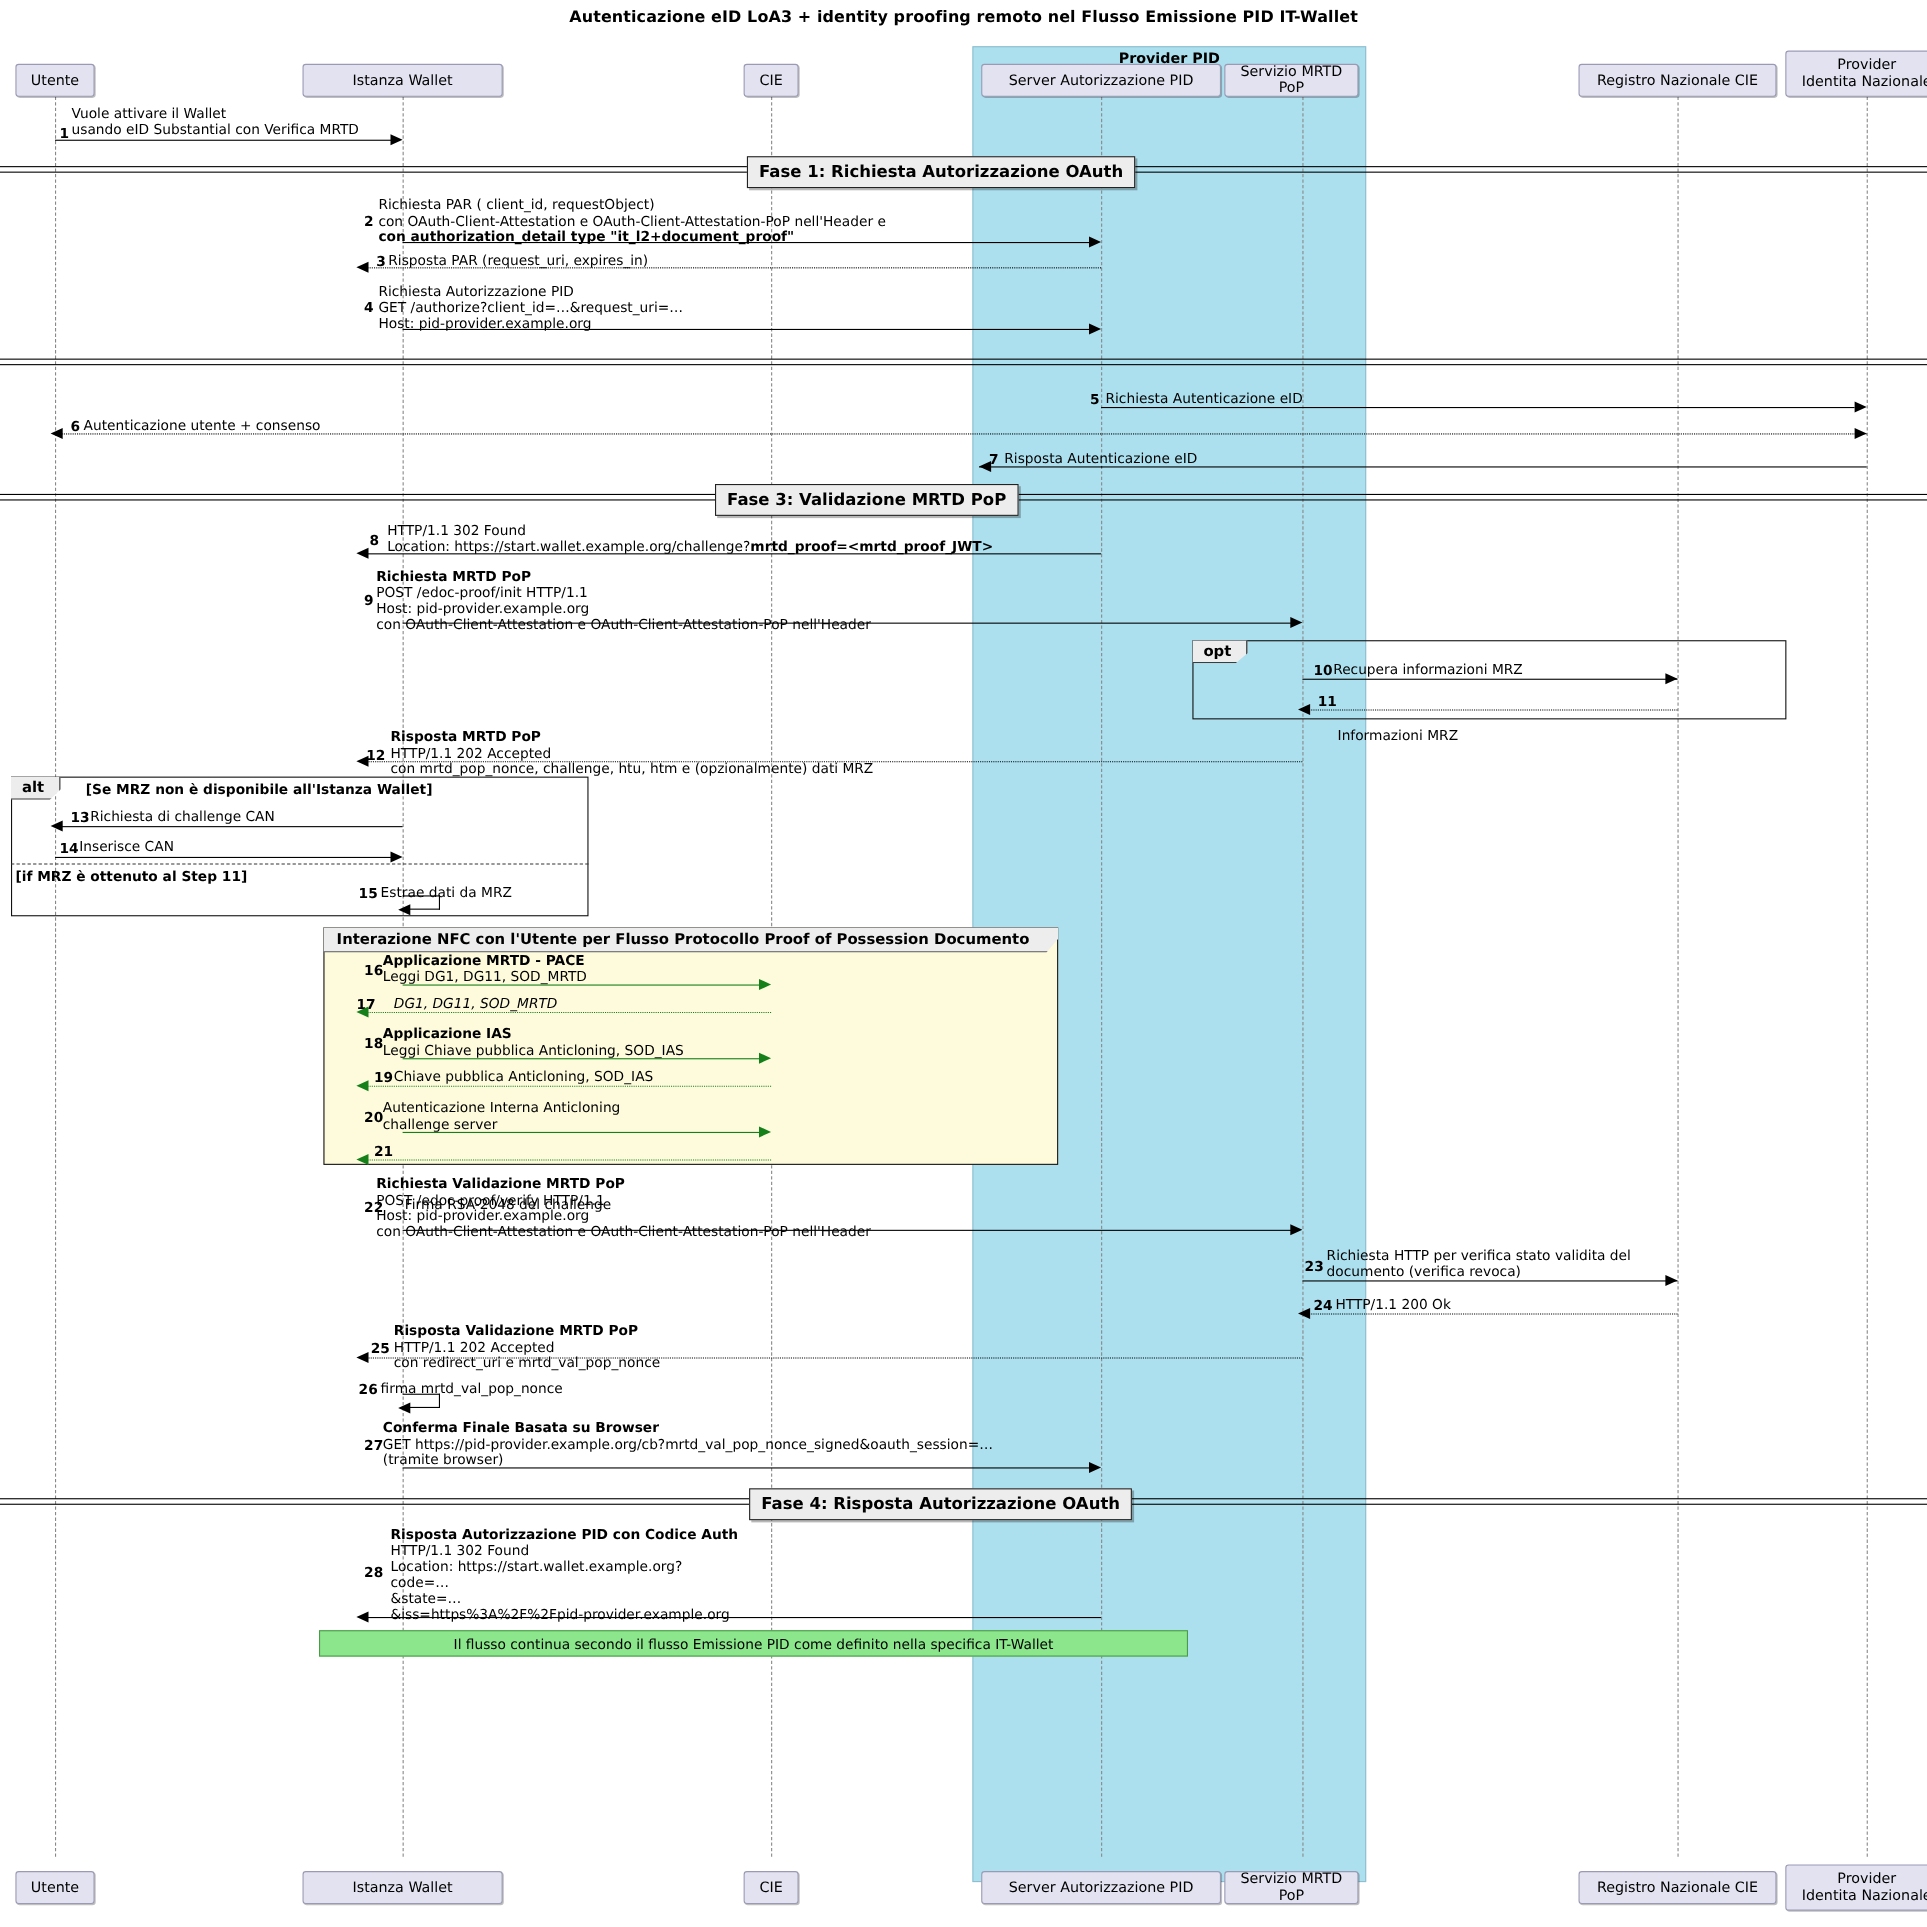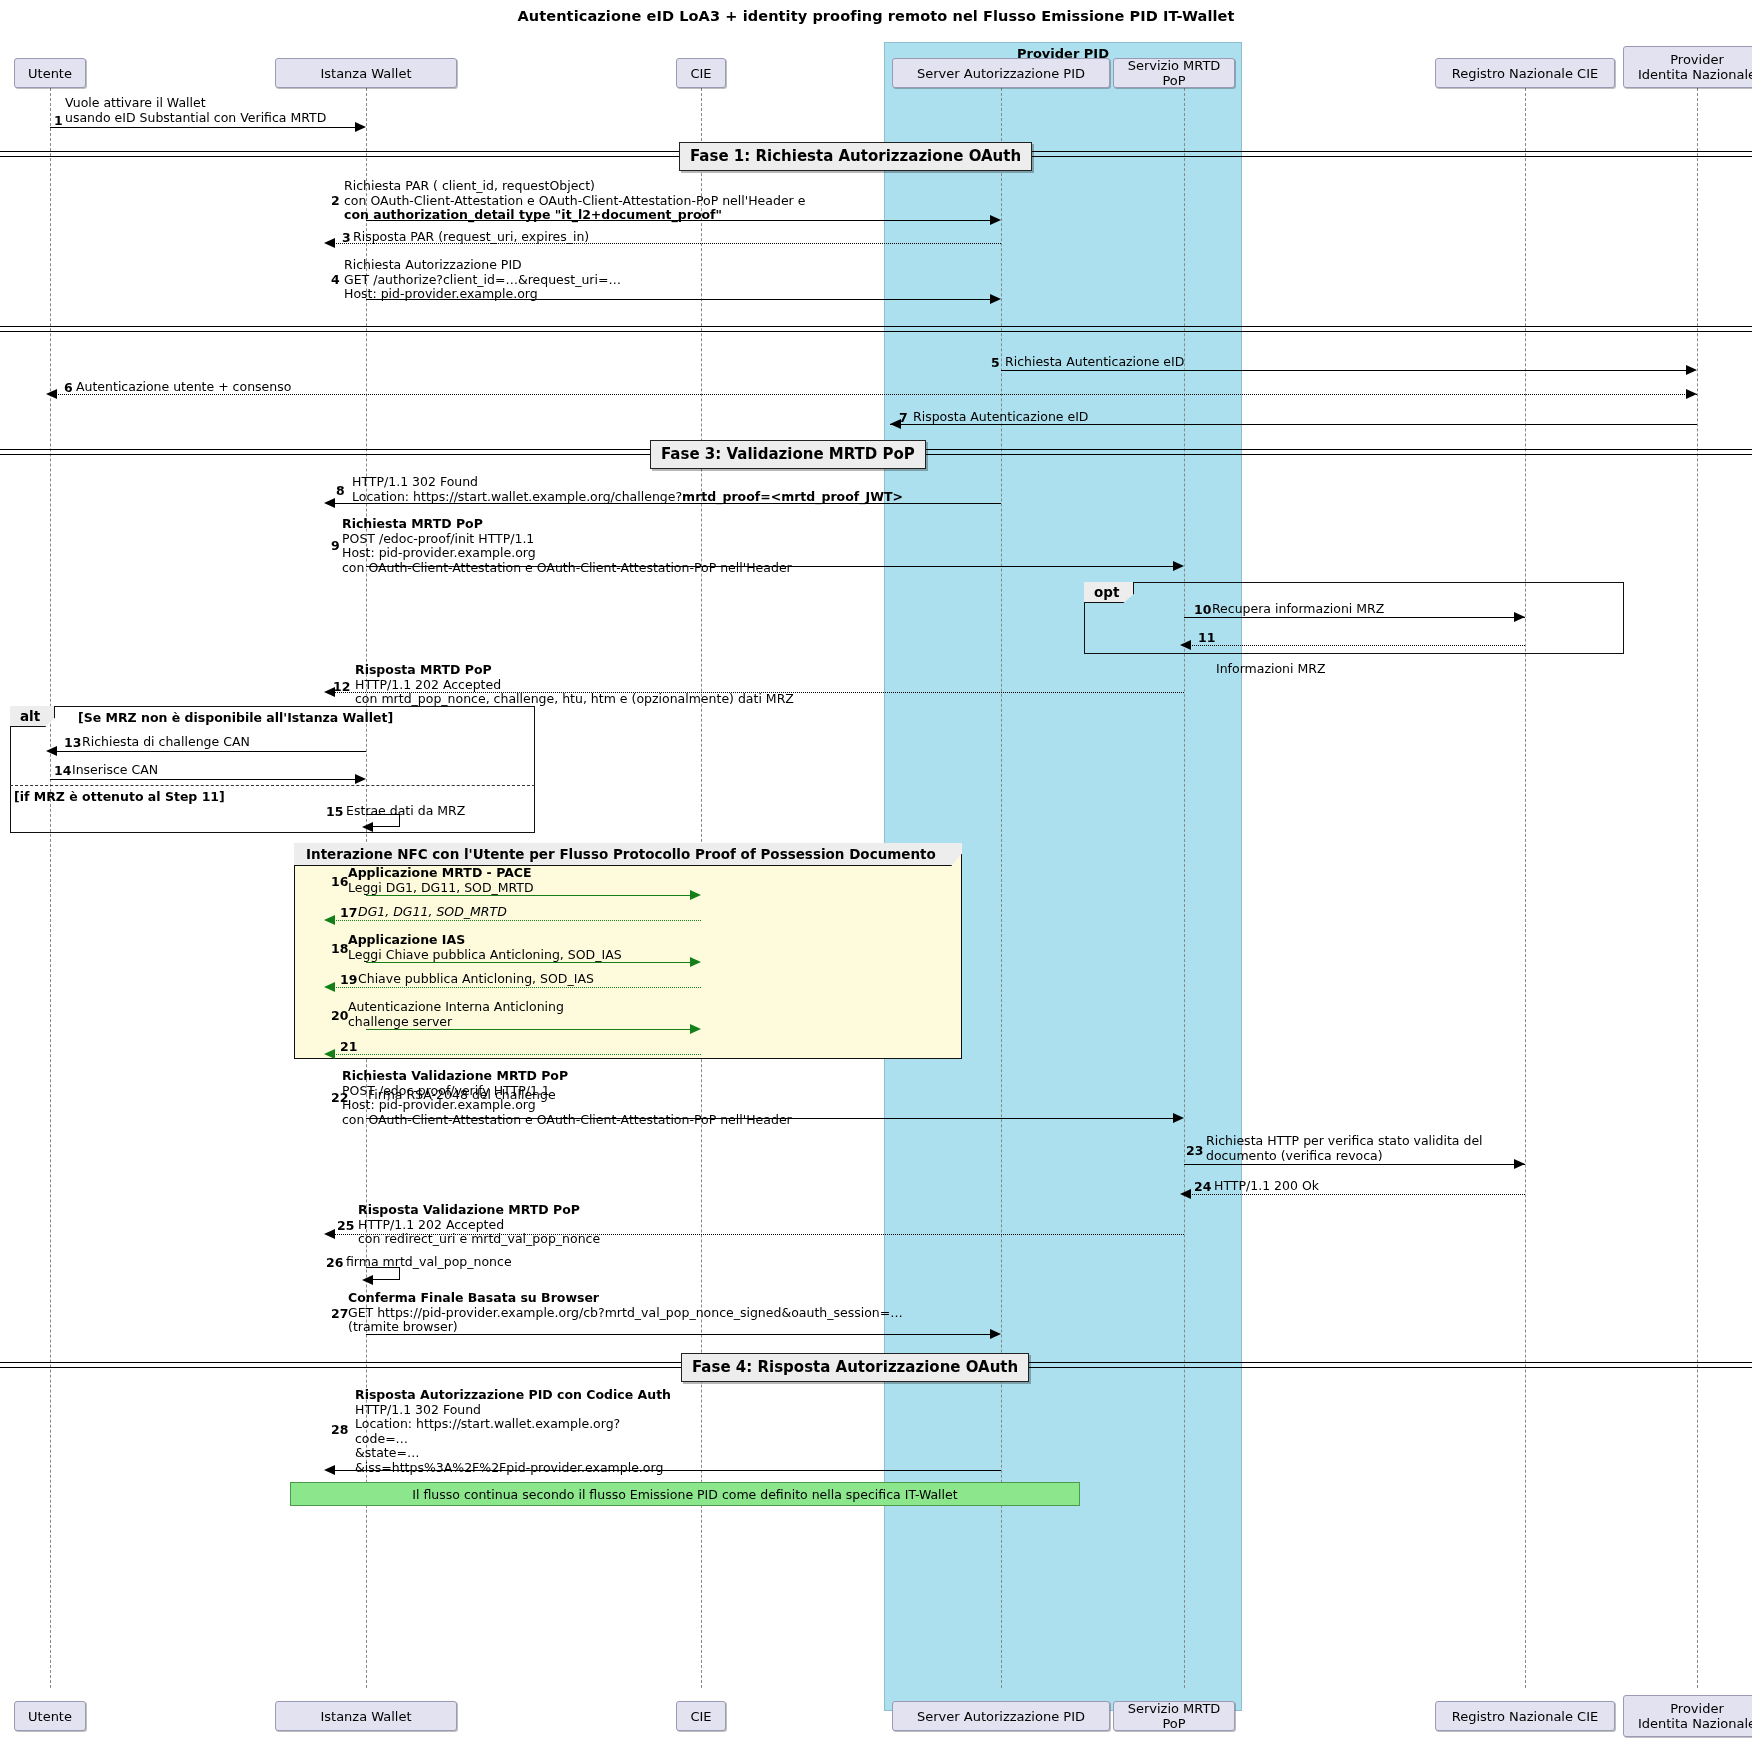--- a/index.html
+++ b/index.html
@@ -278,21 +278,21 @@
 
   <div class="frag note-yellow" style="left:294px;top:843px;width:668px;height:216px;"></div>
   <div class="frag-title" style="left:294px;top:843px;width:668px;">Interazione NFC con l'Utente per Flusso Protocollo Proof of Possession Documento</div>
 
   <div class="msgnum" style="left:331px;top:874px;">16</div>
   <div class="msgtext" style="left:348px;top:866px;">
     <b>Applicazione MRTD - PACE</b><br><span>Leggi DG1, DG11, SOD_MRTD</span></div>
   <div class="msgline green" style="left:366px;top:895px;width:326px;"></div>
   <div class="arrowhead right g" style="left:690px;top:890px;"></div>
 
-  <div class="msgnum" style="left:340px;top:905px;text-align:center;">17</div>
+  <div class="msgnum" style="left:324px;top:905px;text-align:center;">17</div>
   <div class="msgtext" style="left:358px;top:905px;font-style:italic;">DG1, DG11, SOD_MRTD</div>
   <div class="msgline greendot" style="left:330px;top:920px;width:371px;"></div>
   <div class="arrowhead left g" style="left:324px;top:915px;"></div>
 
   <div class="msgnum" style="left:331px;top:941px;">18</div>
   <div class="msgtext" style="left:348px;top:933px;">
     <b>Applicazione IAS</b><br><span>Leggi Chiave pubblica Anticloning, SOD_IAS</span></div>
   <div class="msgline green" style="left:366px;top:962px;width:326px;"></div>
   <div class="arrowhead right g" style="left:690px;top:957px;"></div>
 

